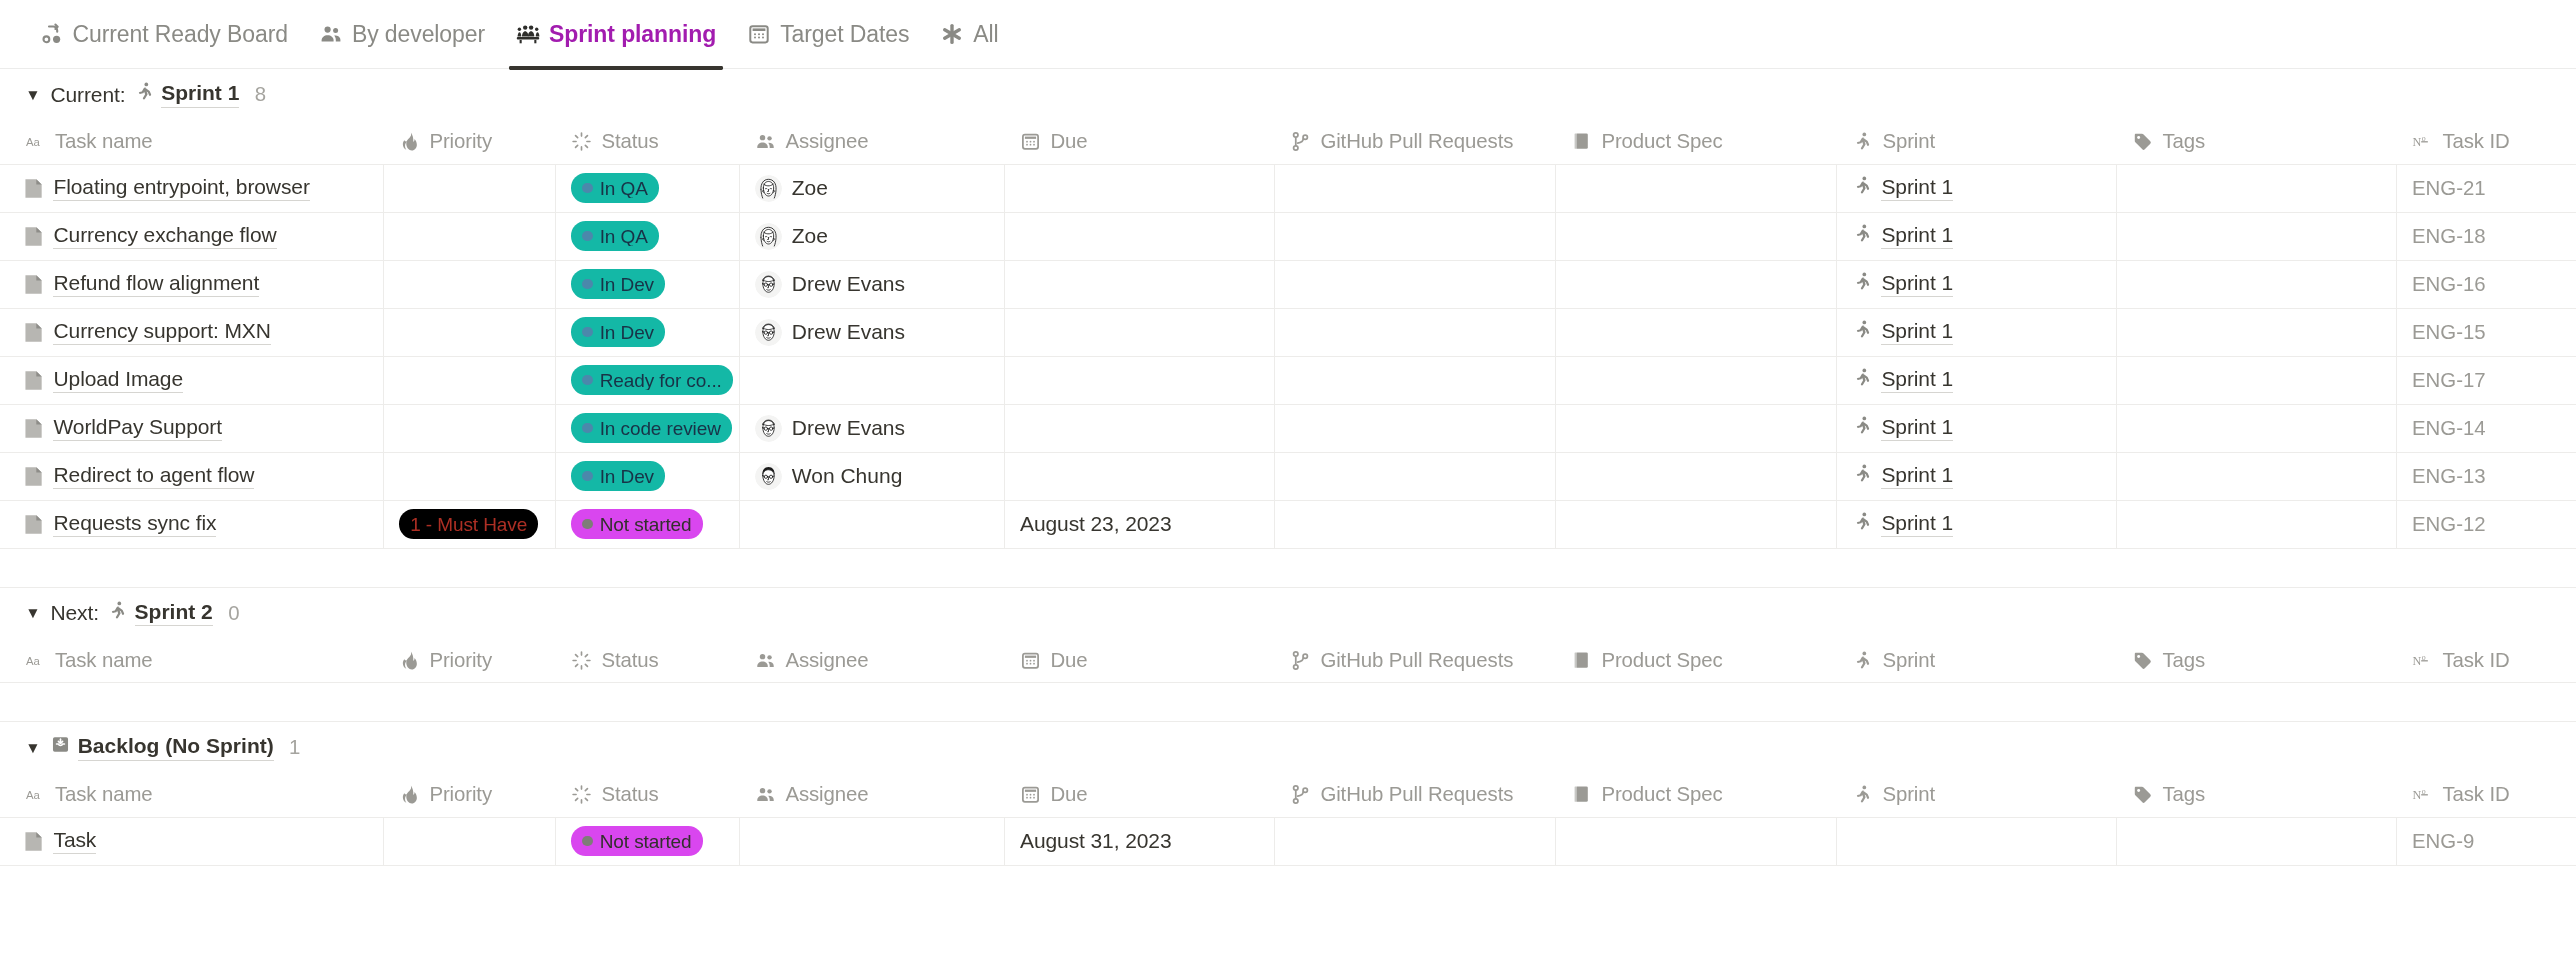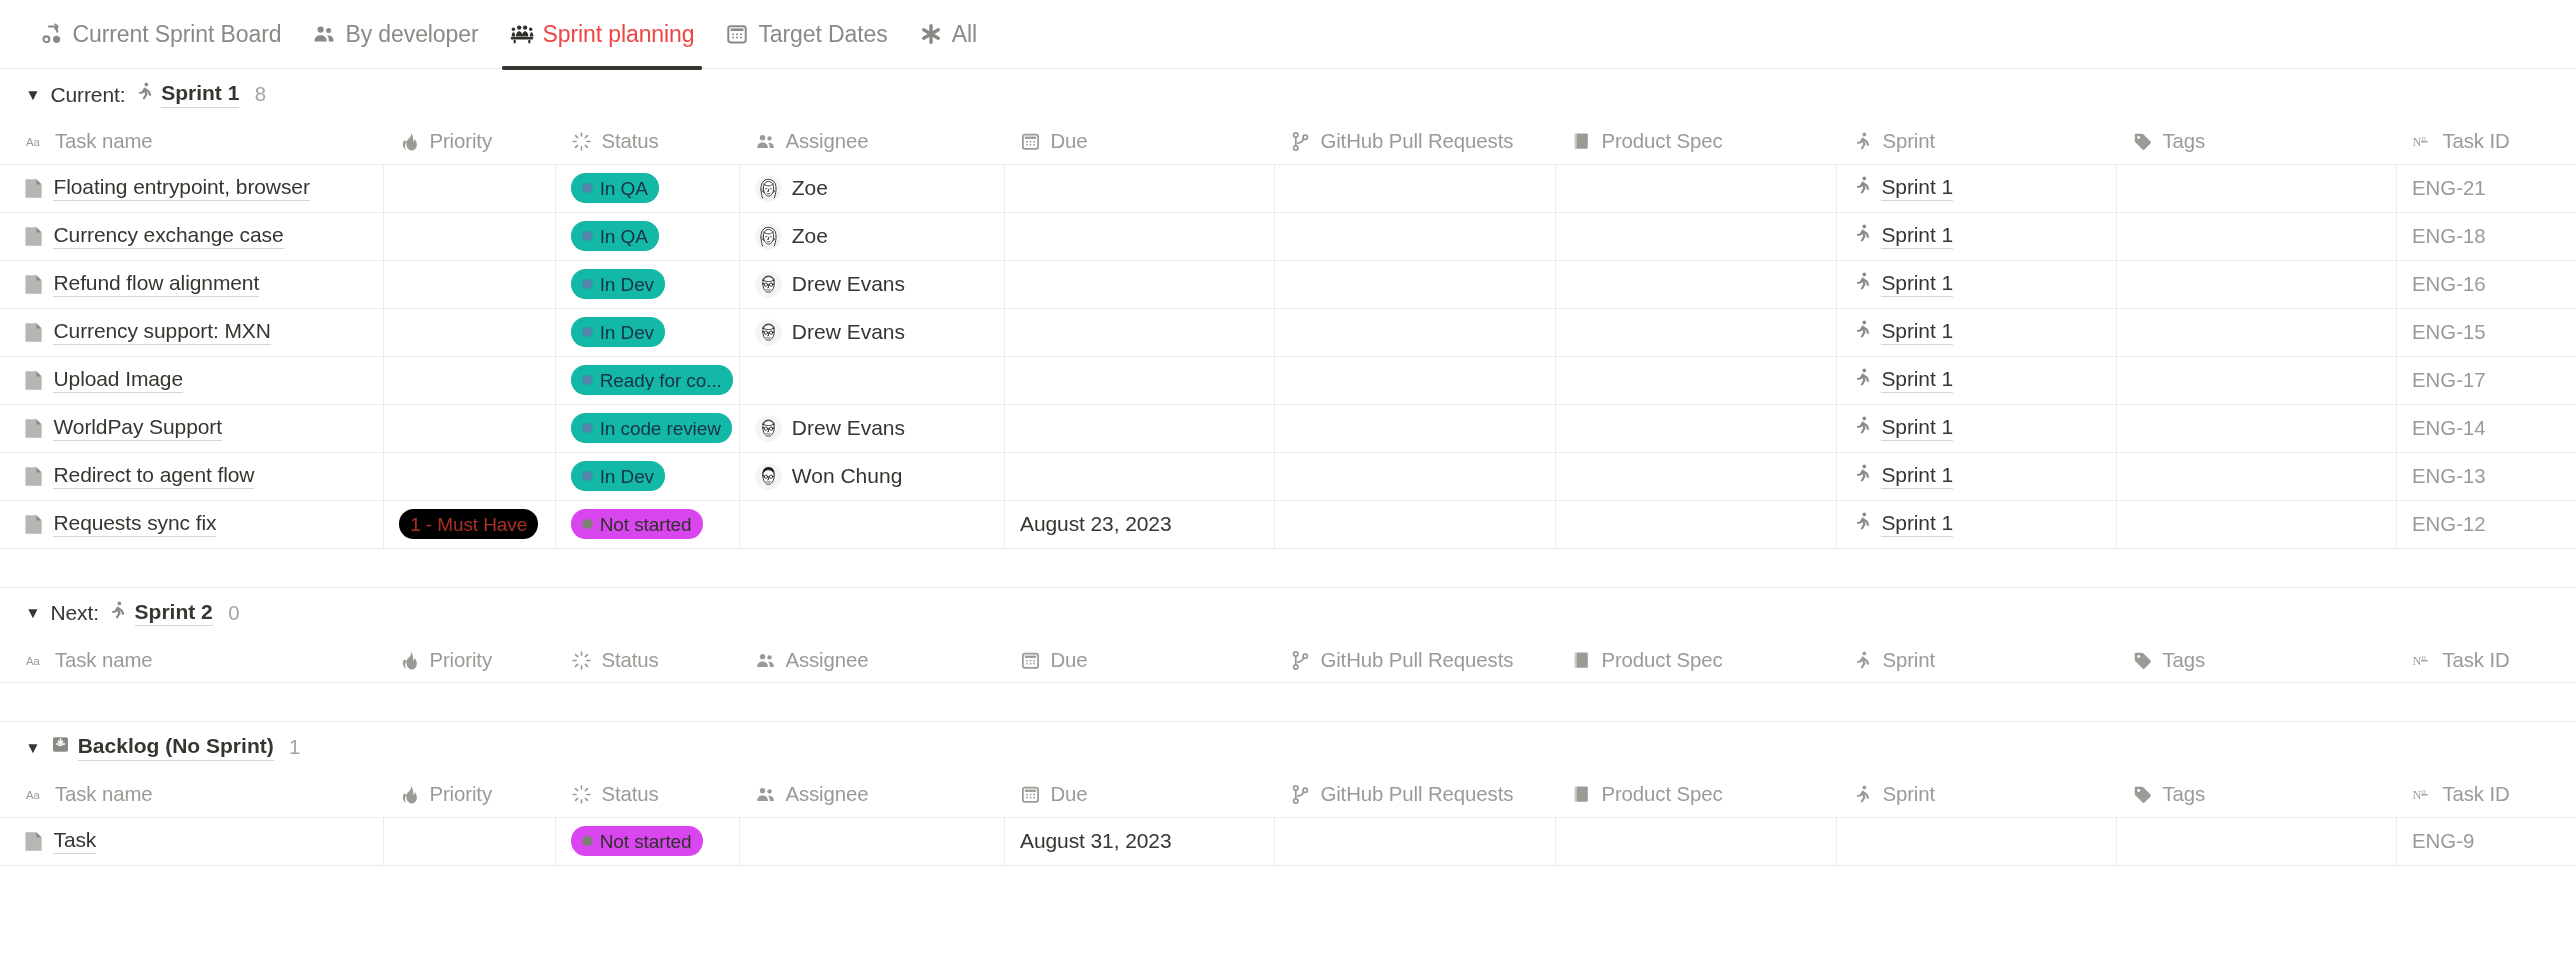--- a/index.html
+++ b/index.html
@@ -19,21 +19,21 @@
     border-bottom:1.4px solid #ececeb;
     position:relative;
   }
   .tab{
     display:flex; align-items:center; gap:9px;
     height:69px; padding:0 15.5px;
     font-size:23px; letter-spacing:-0.1px;
     color:#8a8a85; position:relative; cursor:pointer;
     white-space:nowrap;
   }
-  .tab.active{ color:#ef4444; font-weight:400; }
+  .tab.active{ color:#a21caf; font-weight:700; }
   .tab.active::after{
     content:""; position:absolute; left:8.4px; right:8.4px; bottom:-1.4px;
     height:3.5px; background:#37352f; border-radius:1.4px;
   }
   .tab .ic{ display:flex; align-items:center; justify-content:center; flex:0 0 auto; }
   .tab svg{ display:block; }
 
   
   .section{ padding:0; }
   .sec-head{
@@ -125,21 +125,21 @@
   <div class="tabbar" id="tabbar">
       <div class="tab">
         <span class="ic">
           <svg width="24" height="24" viewBox="0 0 24 24" fill="none">
             <path d="M9 4.5h4.2a4 4 0 0 1 4 4v1.2" stroke="#8a8a85" stroke-width="2.1" stroke-linecap="round"></path>
             <path d="M15.4 2.6l2.3 2.2-2.3 2.2" stroke="#8a8a85" stroke-width="2.1" stroke-linecap="round" stroke-linejoin="round"></path>
             <circle cx="6.4" cy="17.3" r="2.9" stroke="#8a8a85" stroke-width="2.1"></circle>
             <circle cx="16.6" cy="17.3" r="3.6" fill="#8a8a85"></circle>
           </svg>
         </span>
-        <span>Current Sprint Board</span>
+        <span>Current Ready Board</span>
       </div>
       <div class="tab">
         <span class="ic">
           <svg width="24" height="24" viewBox="0 0 24 24" fill="none">
             <circle cx="8.6" cy="7.6" r="3.1" fill="#8a8a85"></circle>
             <circle cx="16.6" cy="8.4" r="2.5" fill="#8a8a85"></circle>
             <path d="M2.6 18.4c0-3.2 2.7-5.2 6-5.2s6 2 6 5.2v1.1H2.6z" fill="#8a8a85"></path>
             <path d="M15.2 13.6c2.9-.3 6.2 1.2 6.2 4.3v1.6h-4.6v-1.6c0-1.7-.6-3.2-1.6-4.3z" fill="#8a8a85"></path>
           </svg>
         </span>
@@ -442,21 +442,21 @@
             </tr>
             <tr>
               <td class="c-name">
                 <span class="cellwrap">
                   <span class="pageicon">
                     <svg width="21" height="21" viewBox="0 0 20 22" fill="none">
                       <path d="M1.2 1.2h11.4l5.6 5.6v13.9H1.2z" fill="#b7b6b2"></path>
                       <path d="M12.6 1.2l5.6 5.6h-5.6z" fill="#8e8d89"></path>
                     </svg>
                   </span>
-                  <span class="tname">Currency exchange case</span>
+                  <span class="tname">Currency exchange flow</span>
                 </span>
               </td>
               <td>
                 <span class="cellwrap"></span>
               </td>
               <td>
                 <span class="cellwrap">
                   <span class="badge b-blue">
                     <span class="dot"></span>
                     <span class="bt">In QA</span>

